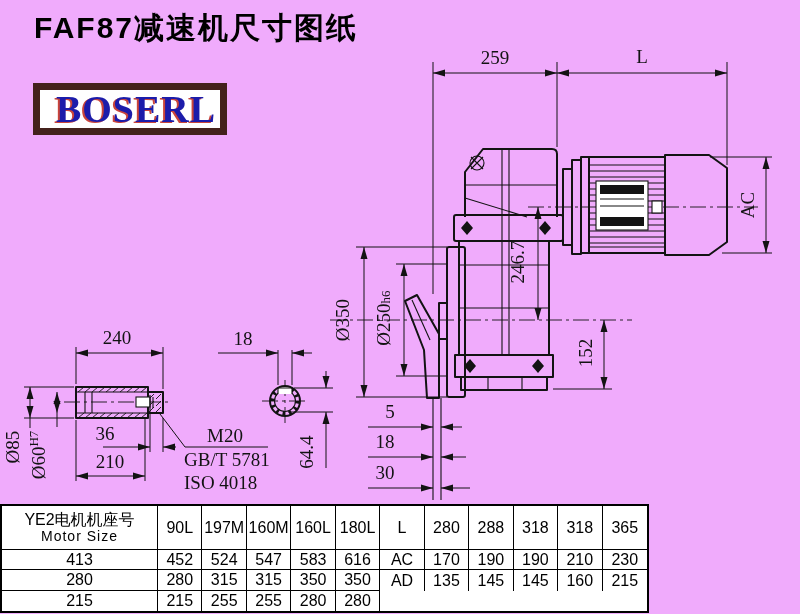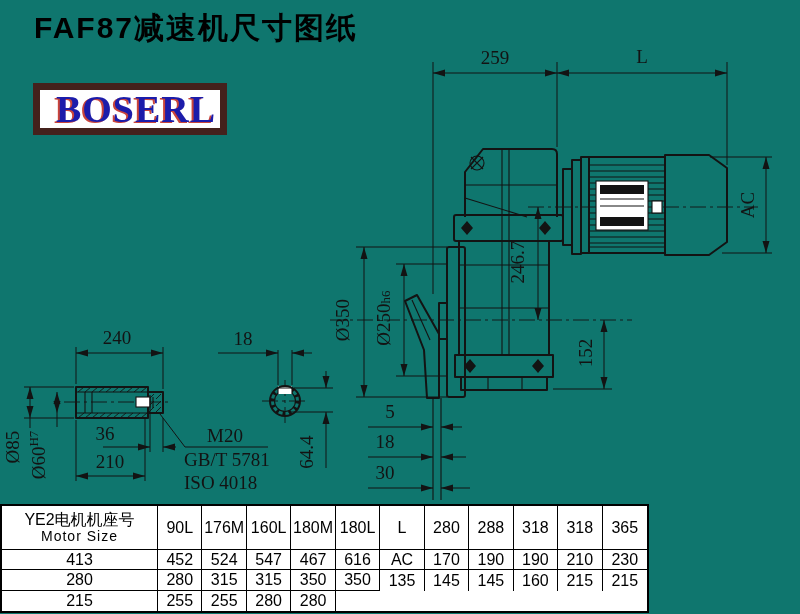--- a/index.html
+++ b/index.html
@@ -1,16 +1,16 @@
 <!DOCTYPE html>
 <html><head>
 <meta charset="utf-8">
 <style>
   html,body{margin:0;padding:0;background:#fff;}
-  #stage{position:relative;width:800px;height:614px;background:#0f766e;overflow:hidden;
+  #stage{position:relative;width:800px;height:614px;background:#f0abfc;overflow:hidden;
          font-family:"Liberation Sans",sans-serif;color:#000;}
   #title{position:absolute;left:34px;top:8px;font-size:30px;font-weight:bold;
          letter-spacing:2px;color:#000;white-space:nowrap;}
   #logo{position:absolute;left:33px;top:83px;width:180px;height:38px;
         border:7px solid #44211c;background:#fff;display:flex;align-items:center;justify-content:center;}
   #logo span{font-family:"Liberation Serif",serif;font-weight:bold;font-size:38px;line-height:1;
         color:#1c1caa;letter-spacing:1px;text-shadow:-2px 1px 0 rgba(196,49,38,.9);margin-left:12px;}
   svg{position:absolute;left:0;top:0;}
   .ol{fill:none;stroke:#131313;stroke-width:2;stroke-linejoin:round;}
   .tl{fill:none;stroke:#131313;stroke-width:1.1;}
@@ -199,51 +199,52 @@
       <text class="d" transform="rotate(-90 313 452)" x="313" y="452" text-anchor="middle">64.4</text>
     </g>
   </svg>
 
   <div id="dtable">
     <div class="c">
       <div class="hd1">YE2电机机座号</div>
       <div class="hd2">Motor Size</div>
     </div>
     <div class="c">90L</div>
-    <div class="c">176M</div>
+    <div class="c">197M</div>
+    <div class="c">160M</div>
     <div class="c">160L</div>
-    <div class="c">180M</div>
     <div class="c">180L</div>
 
     <div class="c">L</div>
     <div class="c">280</div>
     <div class="c">288</div>
     <div class="c">318</div>
     <div class="c">318</div>
     <div class="c">365</div>
     <div class="c">413</div>
     <div class="c">452</div>
     <div class="c">524</div>
     <div class="c">547</div>
-    <div class="c">467</div>
+    <div class="c">583</div>
     <div class="c">616</div>
 
     <div class="c">AC</div>
     <div class="c">170</div>
     <div class="c">190</div>
     <div class="c">190</div>
     <div class="c">210</div>
     <div class="c">230</div>
     <div class="c">280</div>
     <div class="c">280</div>
     <div class="c">315</div>
     <div class="c">315</div>
     <div class="c">350</div>
     <div class="c">350</div>
 
+    <div class="c last">AD</div>
     <div class="c last">135</div>
     <div class="c last">145</div>
     <div class="c last">145</div>
     <div class="c last">160</div>
     <div class="c last">215</div>
     <div class="c last">215</div>
     <div class="c last">215</div>
     <div class="c last">255</div>
     <div class="c last">255</div>
     <div class="c last">280</div>

